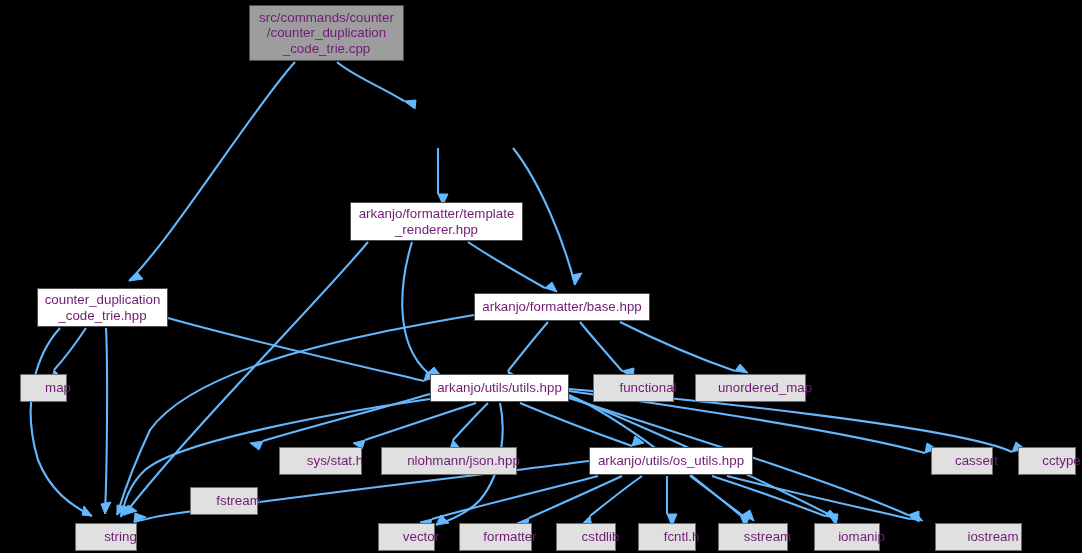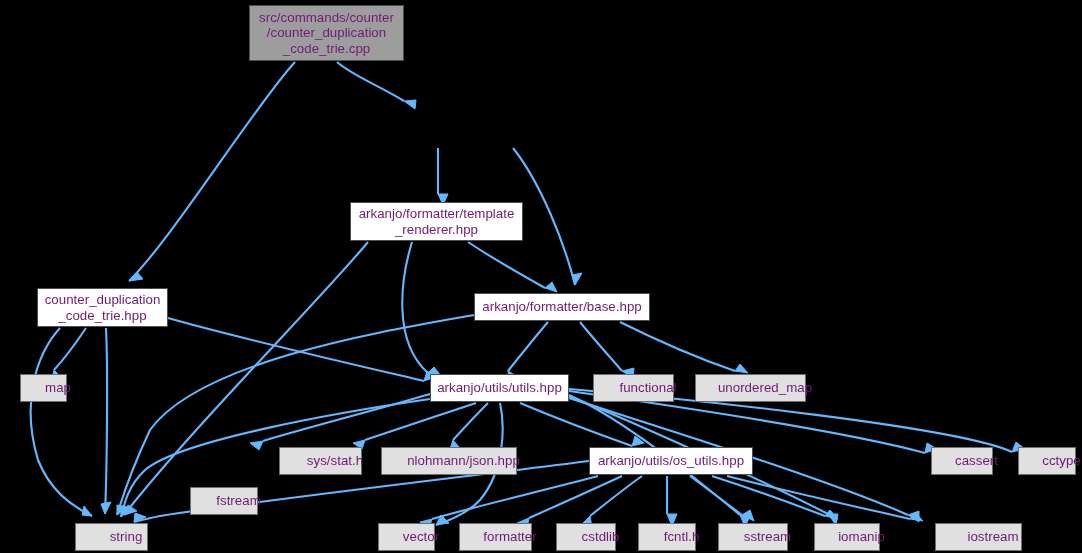--- a/index.html
+++ b/index.html
@@ -146,21 +146,21 @@
     <div class="node-box node-system" style="left: 20px; top: 374px; width: 47px; height: 28px;">map</div>
     <div class="node-box node-local" style="left: 430px; top: 374px; width: 139px; height: 28px;">arkanjo/utils/utils.hpp</div>
     <div class="node-box node-system" style="left: 593px; top: 374px; width: 81px; height: 28px;">functional</div>
     <div class="node-box node-system" style="left: 695px; top: 374px; width: 111px; height: 28px;">unordered_map</div>
     <div class="node-box node-system" style="left: 190px; top: 447px; width: 68px; height: 28px; margin-top: 40px;">fstream</div>
     <div class="node-box node-system" style="left: 279px; top: 447px; width: 83px; height: 28px;">sys/stat.h</div>
     <div class="node-box node-system" style="left: 381px; top: 447px; width: 136px; height: 28px; text-align: right;">nlohmann/json.hpp</div>
     <div class="node-box node-local" style="left: 589px; top: 447px; width: 164px; height: 28px;">arkanjo/utils/os_utils.hpp</div>
     <div class="node-box node-system" style="left: 931px; top: 447px; width: 62px; height: 28px;">cassert</div>
     <div class="node-box node-system" style="left: 1018px; top: 447px; width: 58px; height: 28px;">cctype</div>
-    <div class="node-box node-system" style="left: 75px; top: 523px; width: 73px; height: 28px;">string</div>
+    <div class="node-box node-system" style="left: 75px; top: 523px; width: 62px; height: 28px;">string</div>
     <div class="node-box node-system" style="left: 378px; top: 523px; width: 57px; height: 28px;">vector</div>
     <div class="node-box node-system" style="left: 459px; top: 523px; width: 73px; height: 28px;">formatter</div>
     <div class="node-box node-system" style="left: 556px; top: 523px; width: 60px; height: 28px;">cstdlib</div>
     <div class="node-box node-system" style="left: 638px; top: 523px; width: 58px; height: 28px;">fcntl.h</div>
     <div class="node-box node-system" style="left: 718px; top: 523px; width: 70px; height: 28px;">sstream</div>
     <div class="node-box node-system" style="left: 814px; top: 523px; width: 66px; height: 28px;">iomanip</div>
     <div class="node-box node-system" style="left: 935px; top: 523px; width: 87px; height: 28px;">iostream</div>
   </div>
 
 </body></html>

